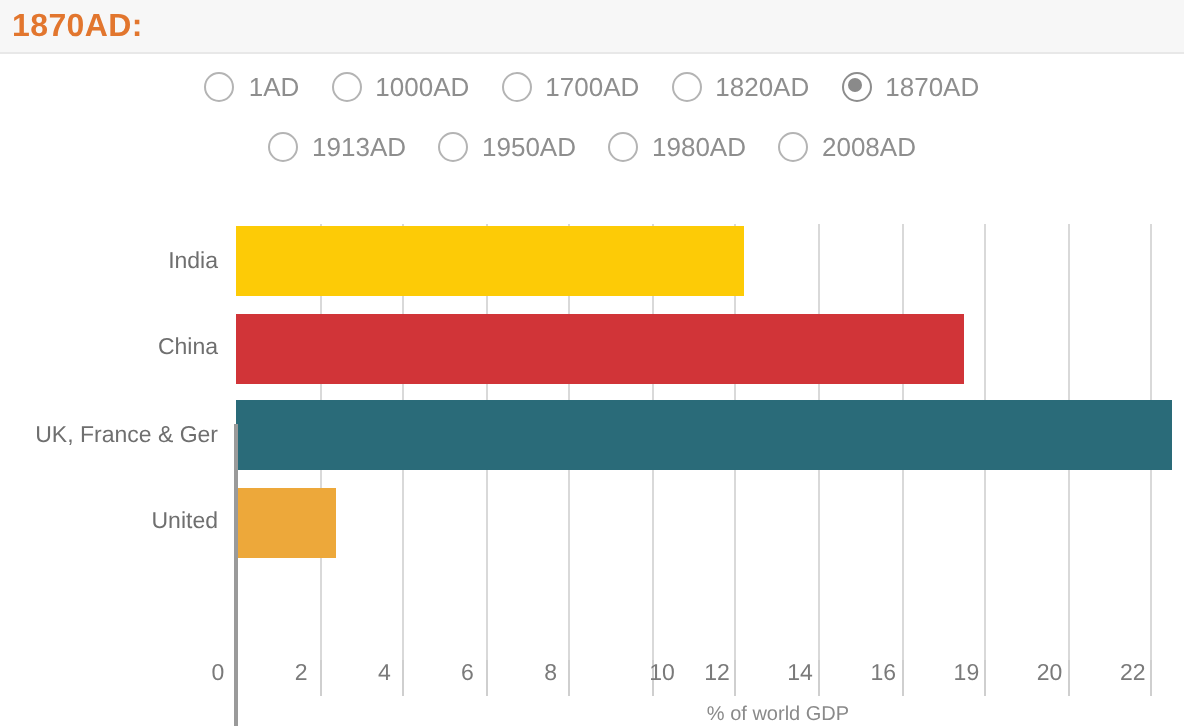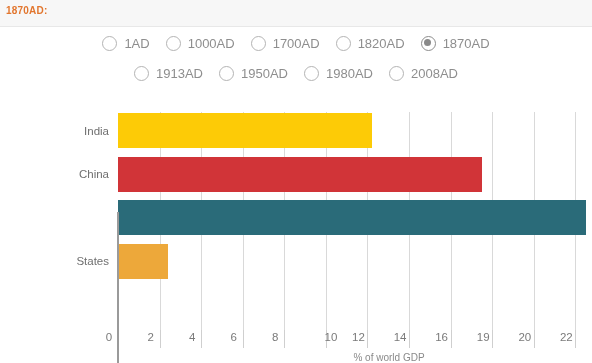--- a/index.html
+++ b/index.html
@@ -22,21 +22,21 @@
     width: 592px;
     height: 27px;
     background: #f7f7f7;
     border-bottom: 1px solid #e8e8e8;
     box-sizing: border-box;
   }
   #header-title {
     position: absolute;
     left: 6px;
     top: 5px;
-    font-size: 10px;
+    font-size: 16px;
     font-weight: bold;
     color: #e2762e;
     letter-spacing: .2px;
     white-space: nowrap;
   }
 
   
   #radio-panel {
     position: absolute;
     left: 0;
@@ -243,24 +243,25 @@
       <div class="bar-row" style="top: 43.5px; width: 474px;">
         <div class="bar" title="China: 17.5%" style="width: 363.816px; background: rgb(209, 52, 56);"></div>
         <div class="cat-label">China</div>
       </div>
       <div class="bar-row" style="top: 0px; width: 474px;">
         <div class="bar" title="India: 12.2%" style="width: 253.632px; background: rgb(253, 203, 6);"></div>
         <div class="cat-label">India</div>
       </div>
       <div class="bar-row" style="top: 87px; width: 474px;">
         <div class="bar" title="UK, France &amp; Ger: 22.5%" style="width: 467.763px; background: rgb(42, 107, 121);"></div>
+        <div class="cat-label">UK, France &amp; Ger</div>
       </div>
       <div class="bar-row" style="top: 130.5px; width: 474px;">
         <div class="bar" title="Japan: 2.4%" style="width: 49.8947px; background: rgb(237, 168, 58);"></div>
-        <div class="cat-label">States</div>
+        <div class="cat-label">United</div>
       </div>
     </div>
   <div id="axis-line"></div>
   <div id="xaxis">
     <div id="xaxis-title">% of world GDP</div>
   <div class="tick-label" style="left: -9px;">0</div>
       <div class="tick-mark" style="left: 41.5789px;"></div>
       <div class="tick-label" style="left: 32.5789px;">2</div>
       <div class="tick-mark" style="left: 83.1579px;"></div>
       <div class="tick-label" style="left: 74.1579px;">4</div>

